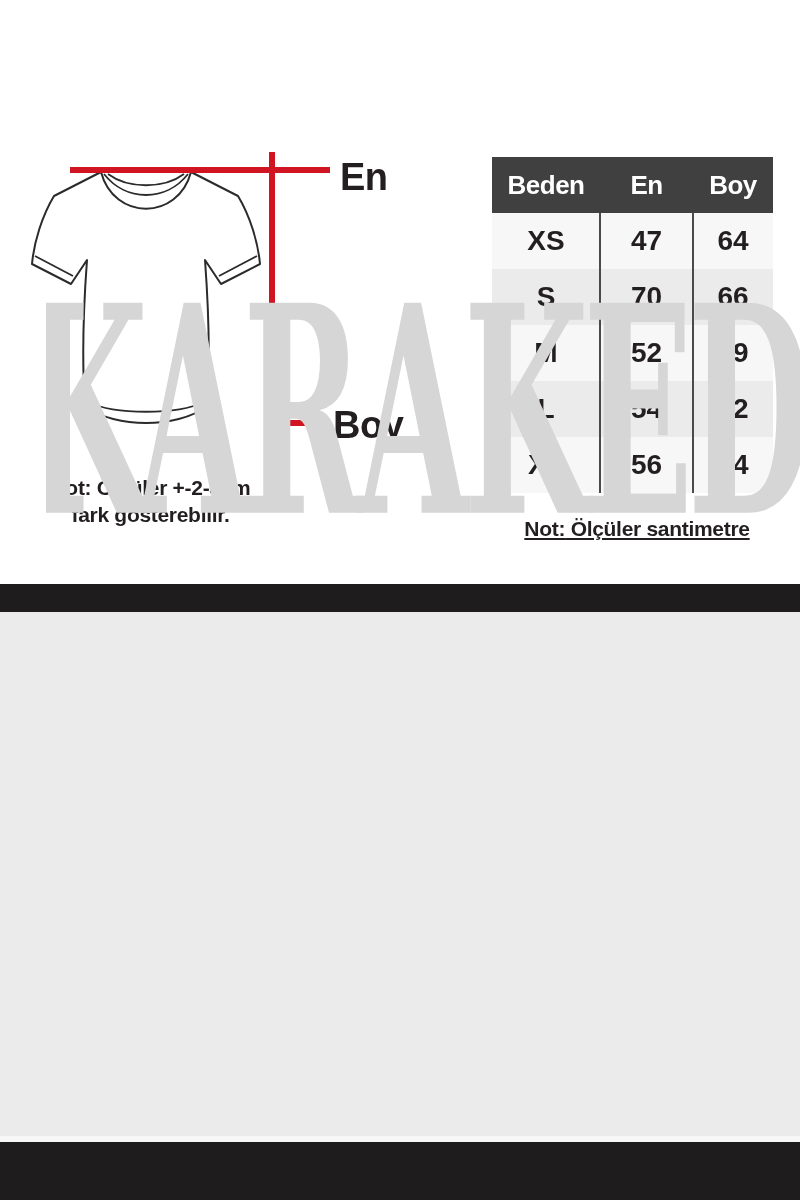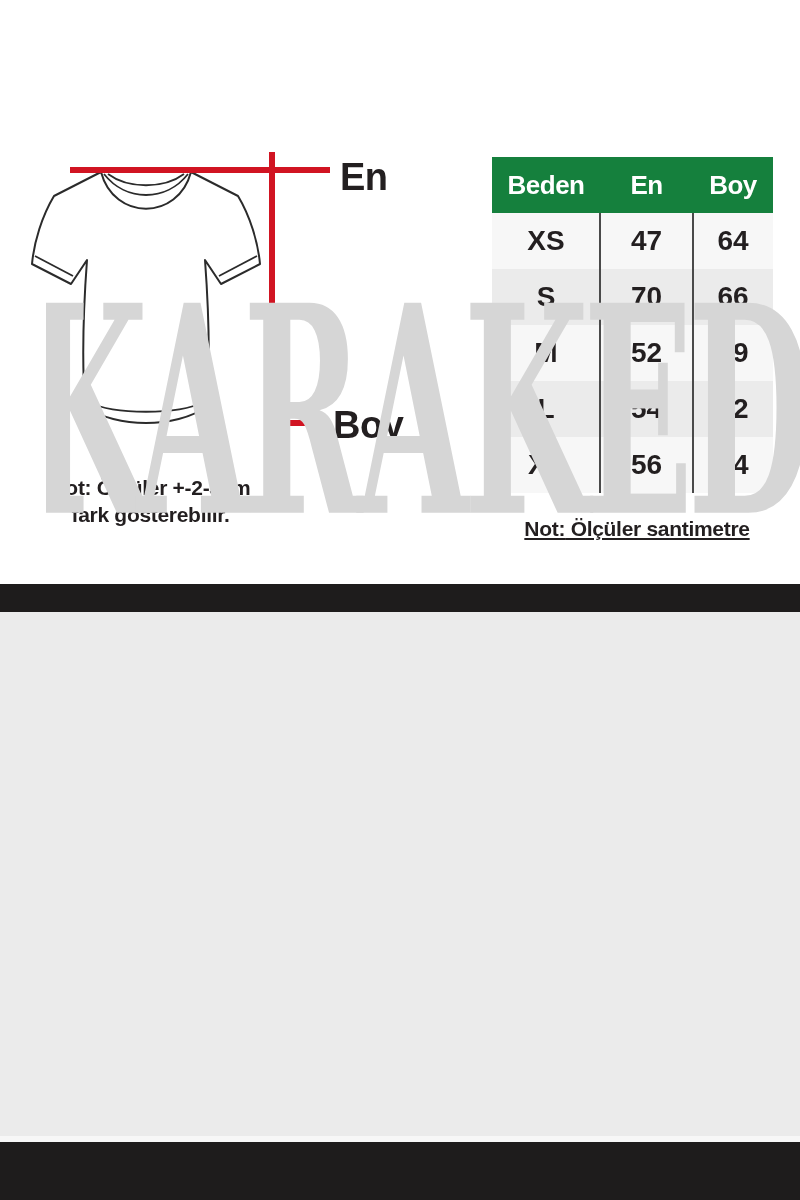--- a/index.html
+++ b/index.html
@@ -36,21 +36,21 @@
   
   .size-table{position:absolute;left:492px;top:157px;width:281px;z-index:2;}
   .trow{display:flex;height:56px;}
   .trow .c1{width:108px;}
   .trow .c2{width:93px;}
   .trow .c3{width:80px;}
   .trow span{
     display:flex;align-items:center;justify-content:center;height:56px;
     font-weight:bold;
   }
-  .trow.thead{background:#15803d;}
+  .trow.thead{background:#404040;}
   .trow.thead span{color:#ffffff;font-size:26px;letter-spacing:-0.5px;}
   .trow.tbody span{color:#231f20;font-size:28px;}
   .trow.tbody:nth-child(odd){background:#ebebeb;}
   .trow.tbody:nth-child(even){background:#f7f7f7;}
   .vdiv{position:absolute;top:56px;width:2px;height:280px;background:#4a4a4a;}
   .vdiv.d1{left:107px;}
   .vdiv.d2{left:200px;}
   
   .watermark{
     position:absolute;left:0;top:122px;width:800px;height:462px;

